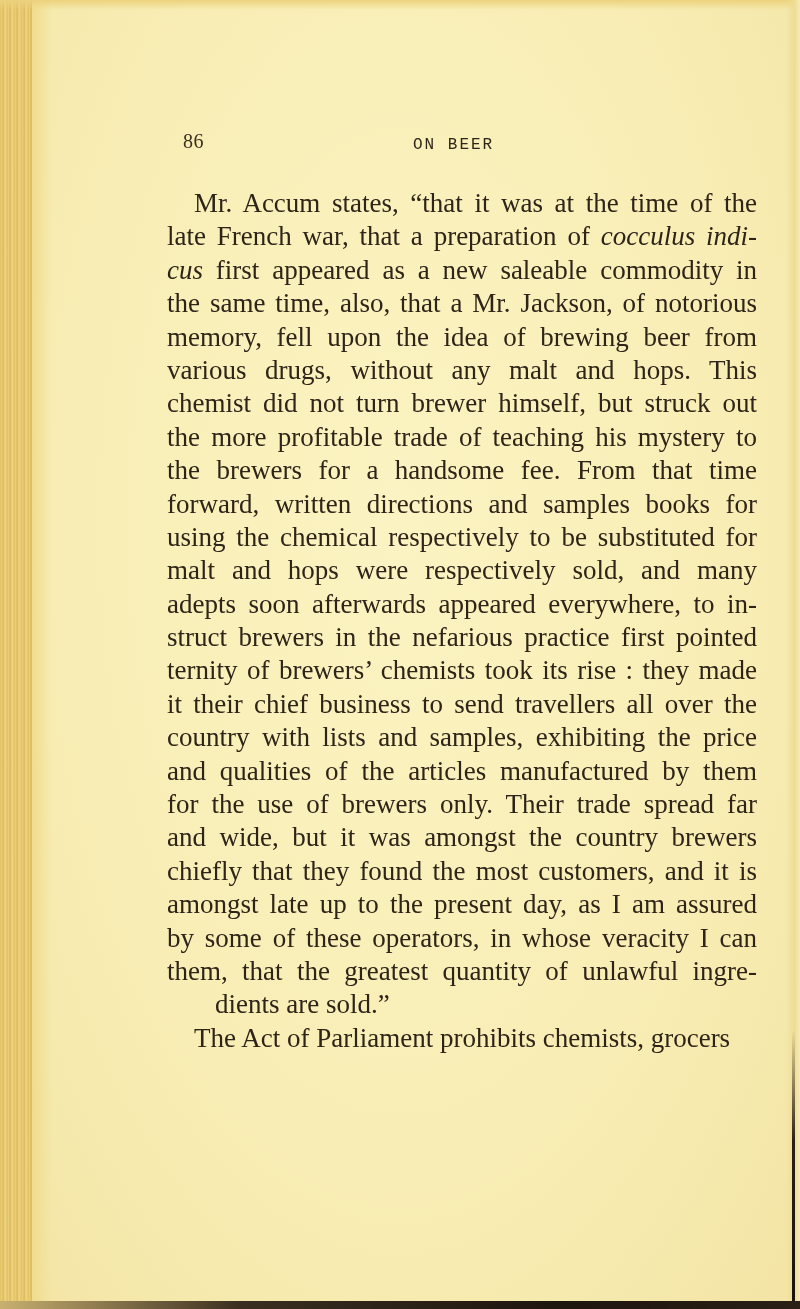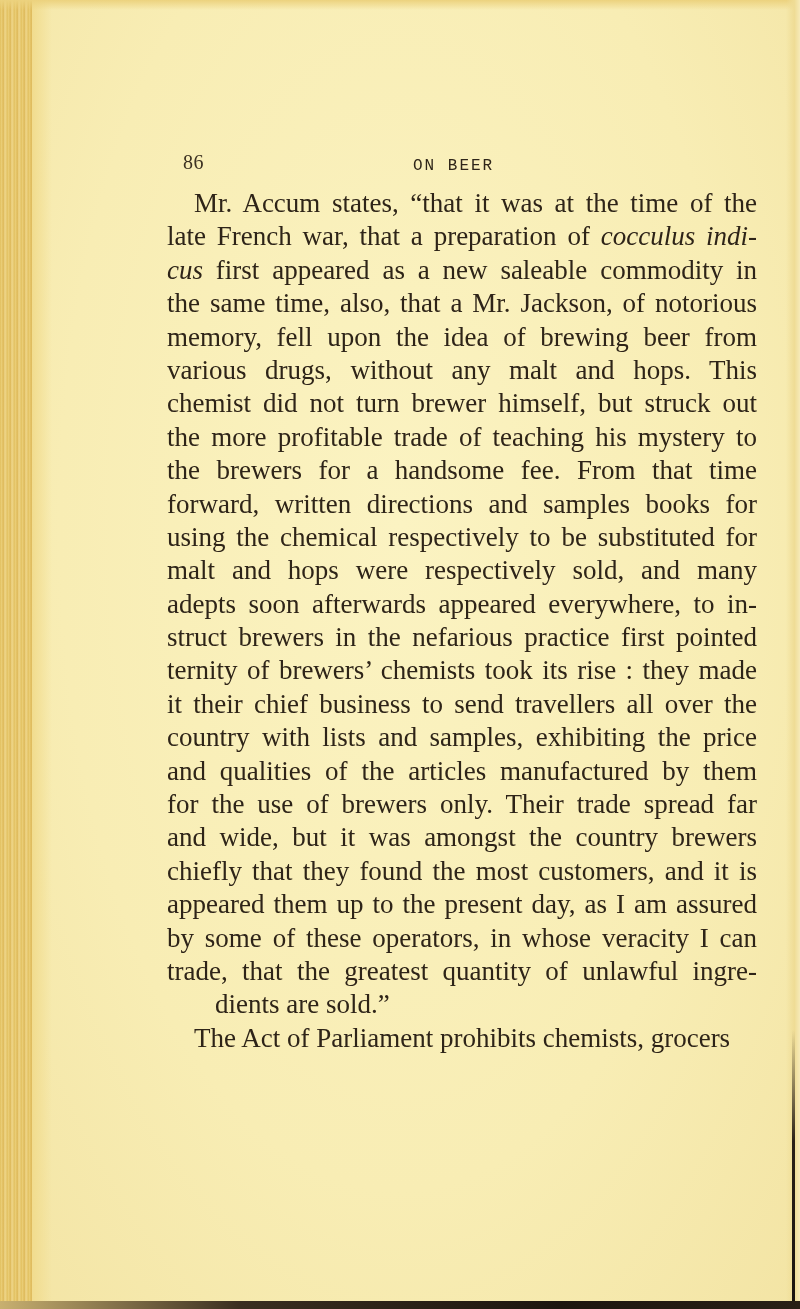--- a/index.html
+++ b/index.html
@@ -55,21 +55,21 @@
       background: linear-gradient(180deg, rgba(40,30,20,0), #2a2016 40%, #1a140e);
     }
     .edge-bottom {
       position: absolute;
       left: 0; bottom: 0;
       width: 800px; height: 8px;
       background: linear-gradient(90deg, #c8b070 0%, #3a2e20 30%, #1d160f 70%, #2a2016 100%);
     }
     .header {
       position: absolute;
-      top: 151px;
+      top: 130px;
       left: 183px;
       width: 590px;
       height: 30px;
     }
     .page-number {
       position: absolute;
       left: 0;
       top: 0;
       font-size: 20px;
       color: #3d3222;
@@ -144,19 +144,19 @@
       <span class="line">malt and hops were respectively sold, and many</span>
       <span class="line">adepts soon afterwards appeared everywhere, to in-</span>
       <span class="line">struct brewers in the nefarious practice first pointed</span>
       <span class="line">ternity of brewers’ chemists took its rise : they made</span>
       <span class="line">it their chief business to send travellers all over the</span>
       <span class="line">country with lists and samples, exhibiting the price</span>
       <span class="line">and qualities of the articles manufactured by them</span>
       <span class="line">for the use of brewers only. Their trade spread far</span>
       <span class="line">and wide, but it was amongst the country brewers</span>
       <span class="line">chiefly that they found the most customers, and it is</span>
-      <span class="line">appeared them up to the present day, as I am assured</span>
+      <span class="line">amongst late up to the present day, as I am assured</span>
       <span class="line">by some of these operators, in whose veracity I can</span>
-      <span class="line">trade, that the greatest quantity of unlawful ingre-</span>
+      <span class="line">them, that the greatest quantity of unlawful ingre-</span>
       <span class="line short">dients are sold.”</span>
       <span class="line indent last">The Act of Parliament prohibits chemists, grocers</span>
     </div>
 </div>
 
 </body></html>

